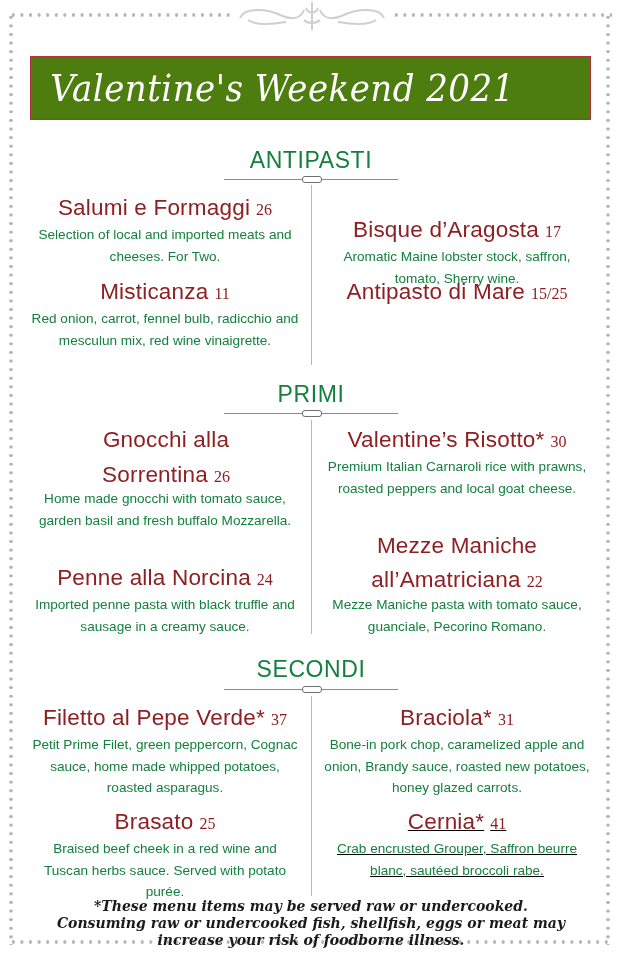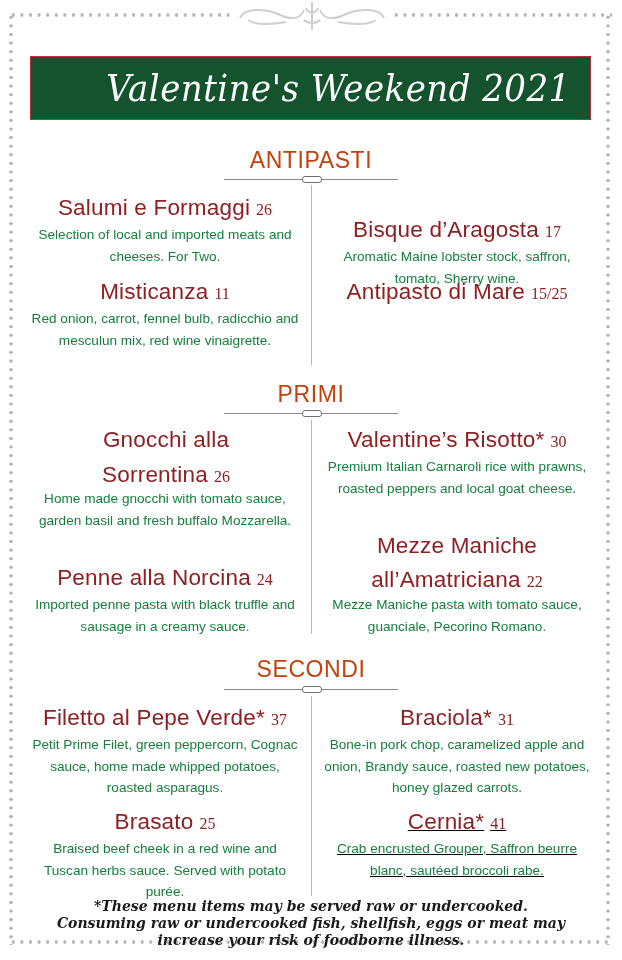--- a/index.html
+++ b/index.html
@@ -15,30 +15,30 @@
   .dots-v {
     position: absolute; width: 4px;
     background-image: radial-gradient(circle, #b5b5b5 1.6px, transparent 1.9px);
     background-size: 4px 8.6px; background-repeat: repeat-y;
   }
   .ornament {
     position: absolute; left: 234px; top: 0; width: 156px; height: 34px; background: #fff;
   }
   .banner {
     position: absolute; left: 30px; top: 56px; width: 561px; height: 64px;
-    background: #14532d; display: flex; align-items: center; justify-content: flex-end;
+    background: #4d7c0f; display: flex; align-items: center; justify-content: flex-start;
     box-shadow: inset 0 0 0 1px #b3323d;
   }
   .banner-title {
     color: #ffffff; font-family: "DejaVu Serif", serif; font-style: italic;
     font-size: 37px; letter-spacing: 0.5px; transform: scaleX(0.92);
   }
   .section-head {
     position: absolute; left: 224px; width: 174px; text-align: center;
-    font-family: "Liberation Sans", sans-serif; font-size: 23px; color: #c2410c; letter-spacing: 0.6px;
+    font-family: "Liberation Sans", sans-serif; font-size: 23px; color: #15803d; letter-spacing: 0.6px;
   }
   .section-rule {
     position: absolute; left: 224px; width: 174px; height: 1px; background: #8a8a8a;
   }
   .rule-knot {
     position: absolute; left: 302px; width: 18px; height: 5px; border: 1px solid #6f6f6f;
     border-radius: 3px; background: #fff;
   }
   .vdivider { position: absolute; left: 311px; width: 1px; background: #b8b8b8; }
   .item {

